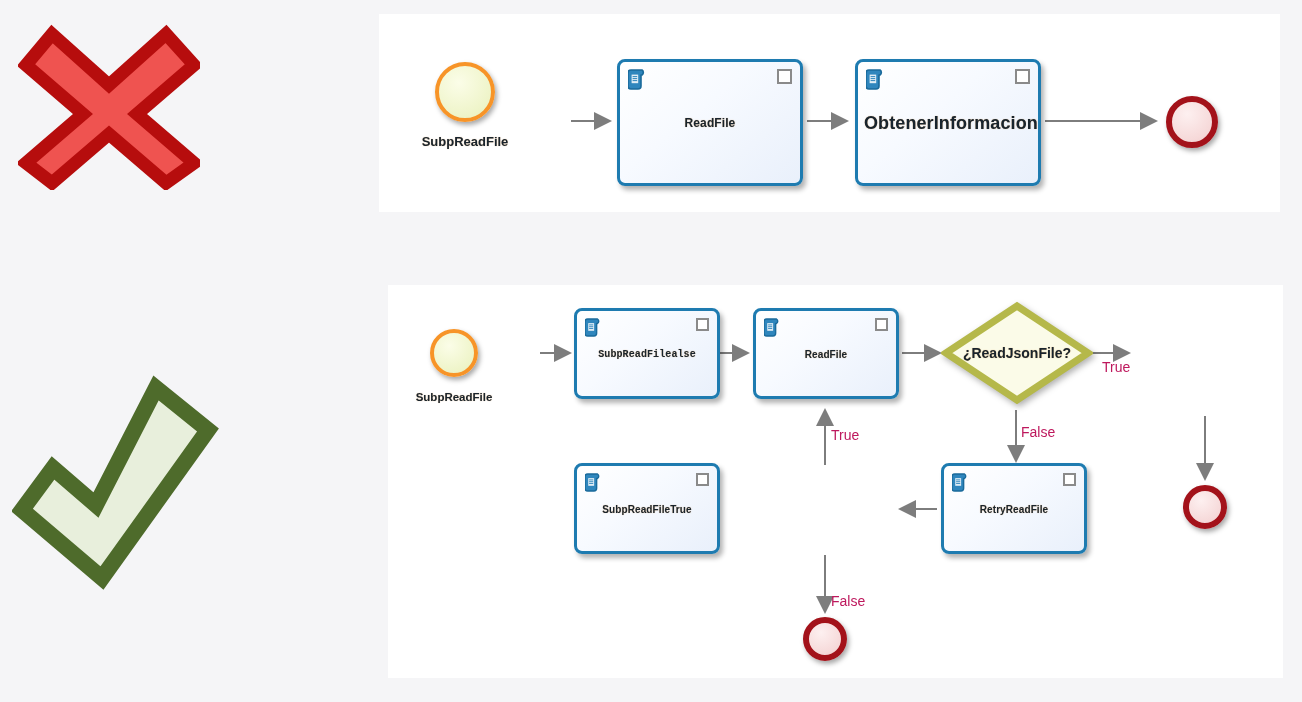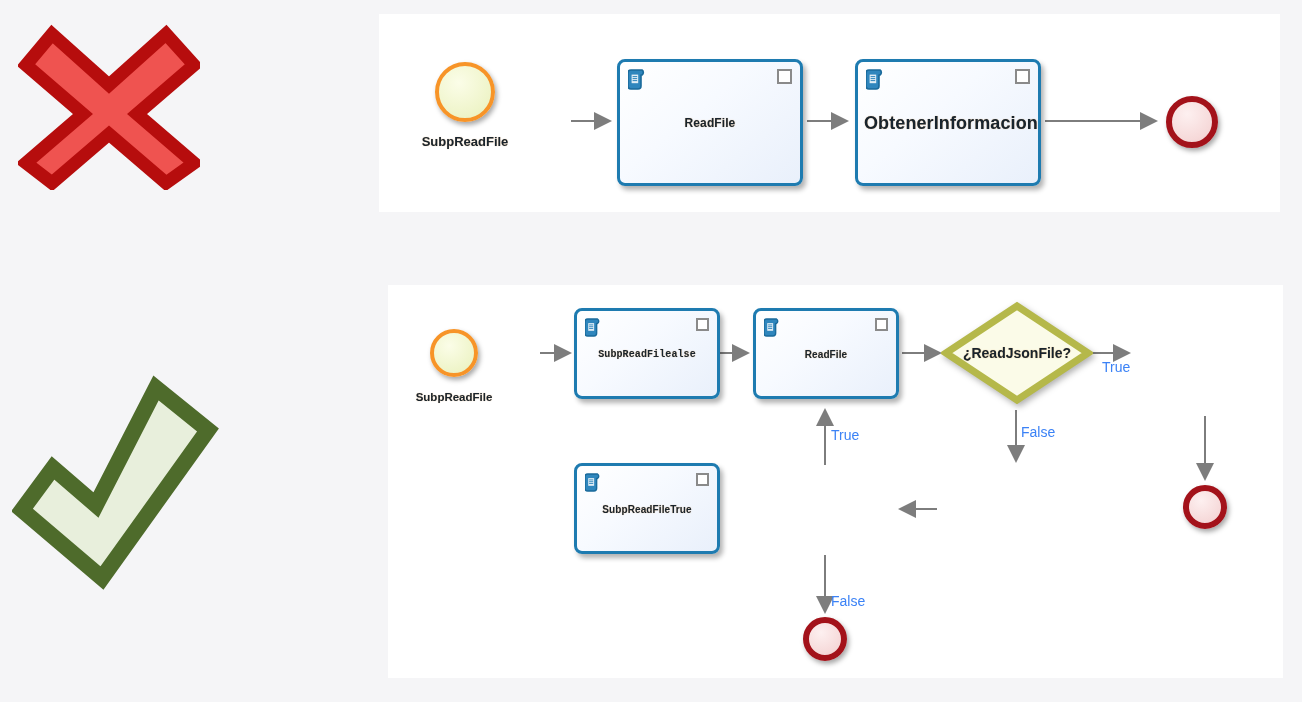--- a/index.html
+++ b/index.html
@@ -75,21 +75,21 @@
   .caption{
     position:absolute;text-align:center;font-weight:bold;
     color:#18242e;text-shadow:0 0 1px rgba(210,120,20,.5);
   }
 
   
   .conn{position:absolute;pointer-events:none;}
   .conn svg{display:block;overflow:visible;}
 
   
-  .flow-label{position:absolute;color:#3b82f6;white-space:nowrap;}
+  .flow-label{position:absolute;color:#be185d;white-space:nowrap;}
 </style>
 </head>
 <body>
 
 <div class="stage">
 
   <div class="verdict" id="verdict-cross">
     <svg viewBox="0 0 182 168" width="182" height="168" aria-hidden="true">
       <polygon points="34,12 91,63 148,12 176,43 119,92 176,141 148,161 91,112 34,161 8,141 65,92 8,43" fill="#ef5350" stroke="#b60d0d" stroke-width="13" stroke-linejoin="miter"></polygon>
     </svg>
@@ -237,20 +237,35 @@
             <line x1="4.6" y1="9.6" x2="9.2" y2="9.6"></line>
             <line x1="4.6" y1="11.6" x2="9.2" y2="11.6"></line>
           </g>
         </svg>
       </span>
       <span class="task-marker" style="width:13px;height:13px;"></span>
       <span class="task-label" style="font-size:10px;">SubpReadFileTrue</span>
     </div>
 
 
+    <div class="node task" style="left:553px;top:178px;width:146px;height:91px;">
+      <span class="task-icon">
+        <svg width="17" height="19" viewBox="0 0 19 21">
+          <path d="M3,1 h11 a3,3 0 0 1 0,5 h-1 v11 a3,3 0 0 1 -3,3 h-7 a3,3 0 0 1 -3,-3 v-13 a3,3 0 0 1 3,-3 z" fill="#2f86bd" stroke="#1a6a9b" stroke-width="1.6" stroke-linejoin="round"></path>
+          <rect x="3.6" y="5.6" width="6.6" height="8.6" fill="#ffffff" opacity="0.85"></rect>
+          <g stroke="#2f86bd" stroke-width="1">
+            <line x1="4.6" y1="7.6" x2="9.2" y2="7.6"></line>
+            <line x1="4.6" y1="9.6" x2="9.2" y2="9.6"></line>
+            <line x1="4.6" y1="11.6" x2="9.2" y2="11.6"></line>
+          </g>
+        </svg>
+      </span>
+      <span class="task-marker" style="width:13px;height:13px;"></span>
+      <span class="task-label" style="font-size:10px;">RetryReadFile</span>
+    </div>
 
     <div class="node end-event" style="left:795px;top:200px;width:44px;height:44px;"></div>
 
     <div class="node end-event" style="left:415px;top:332px;width:44px;height:44px;"></div>
 
     <div class="flow-label" style="left:714px;top:74px;font-size:14px;">True</div>
     <div class="flow-label" style="left:633px;top:139px;font-size:14px;">False</div>
     <div class="flow-label" style="left:443px;top:142px;font-size:14px;">True</div>
     <div class="flow-label" style="left:443px;top:308px;font-size:14px;">False</div>
   </div>

